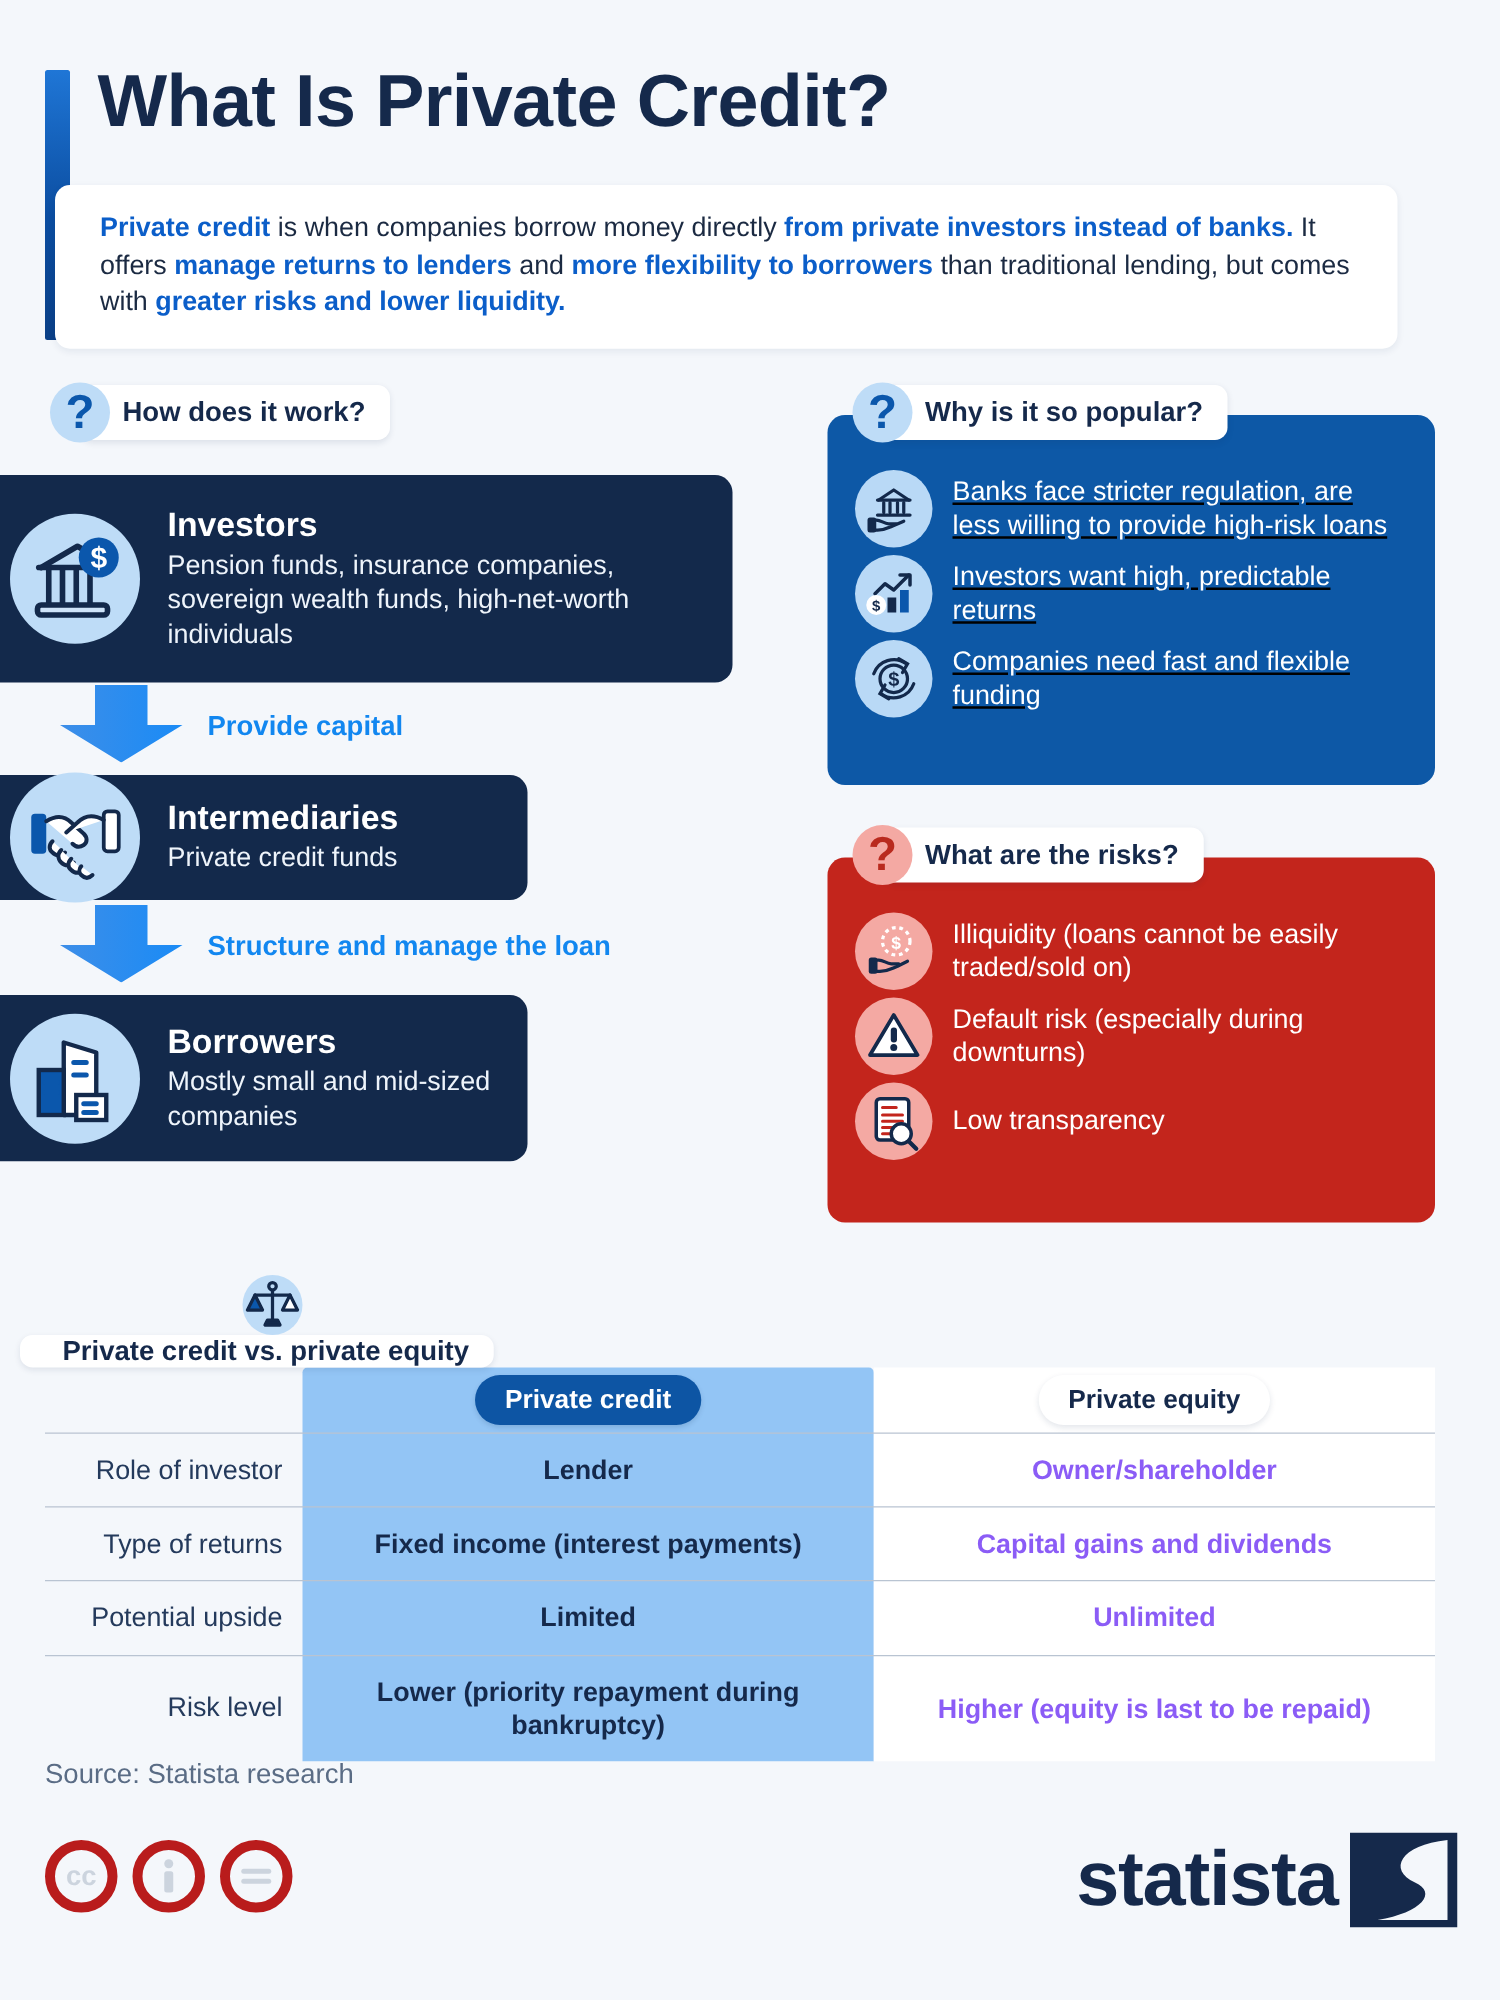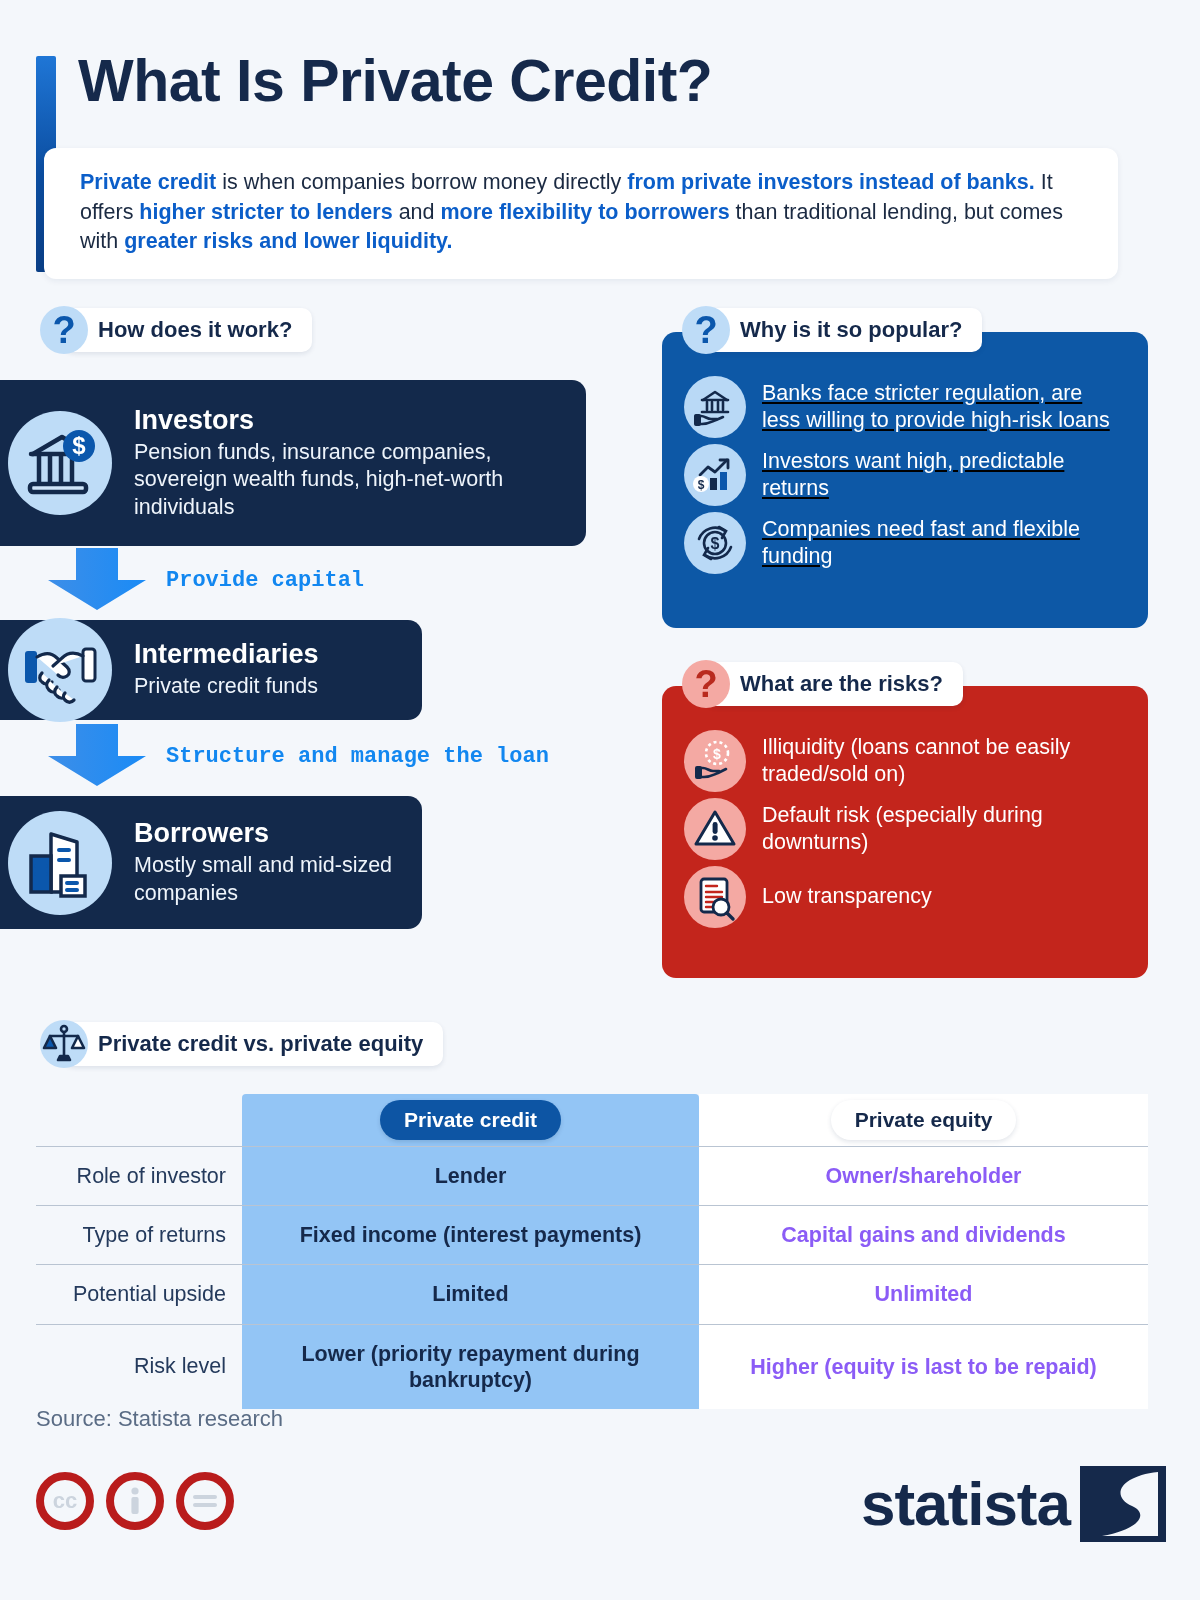--- a/index.html
+++ b/index.html
@@ -76,21 +76,20 @@
     margin-bottom: 3px; line-height: 1.15;
   }
   .flowbox .ftext p {
     font-size: 21.5px; color: #eef4fb; line-height: 1.28; font-weight: normal;
   }
 
   .arrow-wrap { position: absolute; left: 28px; }
   .arrow-label {
     position: absolute; font-size: 22px; font-weight: bold; color: #1287f0;
     white-space: nowrap;
-    font-family: Liberation Mono, monospace;
   }
 
   
   .panel {
     position: absolute; border-radius: 14px; padding: 44px 26px 24px 22px;
   }
   .panel.blue { background: #0d58a6; }
   .panel.red  { background: #c3251c; }
   .panel .item {
     display: flex; align-items: center; margin-bottom: 6px;
@@ -179,21 +178,21 @@
 </style>
 </head>
 <body>
 
 <div class="page">
 
   <div class="accent-bar"></div>
   <h1 class="title">What Is Private Credit?</h1>
 
   <div class="intro-card">
-    <p id="intro-p"><b>Private credit</b> is when companies borrow money directly <b>from private investors instead of banks.</b> It offers <b>higher stricter to lenders</b> and <b>more flexibility to borrowers</b> than traditional lending, but comes with <b>greater risks and lower liquidity.</b></p>
+    <p id="intro-p"><b>Private credit</b> is when companies borrow money directly <b>from private investors instead of banks.</b> It offers <b>manage returns to lenders</b> and <b>more flexibility to borrowers</b> than traditional lending, but comes with <b>greater risks and lower liquidity.</b></p>
   </div>
 
   <div class="pill" style="left:40px; top:306px;">
     <div class="qcircle blue-light">?</div>
     <div class="plabel">How does it work?</div>
   </div>
 
   <div class="flowbox" style="top:380px; width:600px; height:166px;">
     <div class="icon-circle">
       <svg width="86" height="86" viewBox="0 0 86 86">
@@ -375,21 +374,21 @@
             <path d="M16 14 h11 M16 20 h16 M16 25 h16 M16 30 h16 M16 35 h9"></path>
           </g>
           <circle cx="31" cy="35" r="8" fill="#ffffff" stroke="#13294b" stroke-width="2.8"></circle>
           <path d="M37 41 l6 6" stroke="#13294b" stroke-width="3.4" stroke-linecap="round"></path>
         </svg>
       </div>
       <div class="itext">Low transparency</div>
     </div>
   </div>
 
-  <div class="pill" style="left:40px; top:1020px;">
+  <div class="pill" style="left:40px; top:1020px;flex-direction:column;">
     <div class="qcircle blue-light" style="font-size:0;">
       <svg width="44" height="44" viewBox="0 0 44 44">
         <g fill="none" stroke="#13294b" stroke-width="2.6" stroke-linecap="round" stroke-linejoin="round">
           <circle cx="22" cy="7" r="3"></circle>
           <path d="M22 10 v26"></path>
           <path d="M8 14 h28"></path>
           <path d="M8 14 L2 26 h12 z" fill="#0b57ac"></path>
           <path d="M36 14 L30 26 h12 z" fill="#ffffff"></path>
           <path d="M16 38 h12 l-2 -4 h-8 z" fill="#13294b"></path>
         </g>

